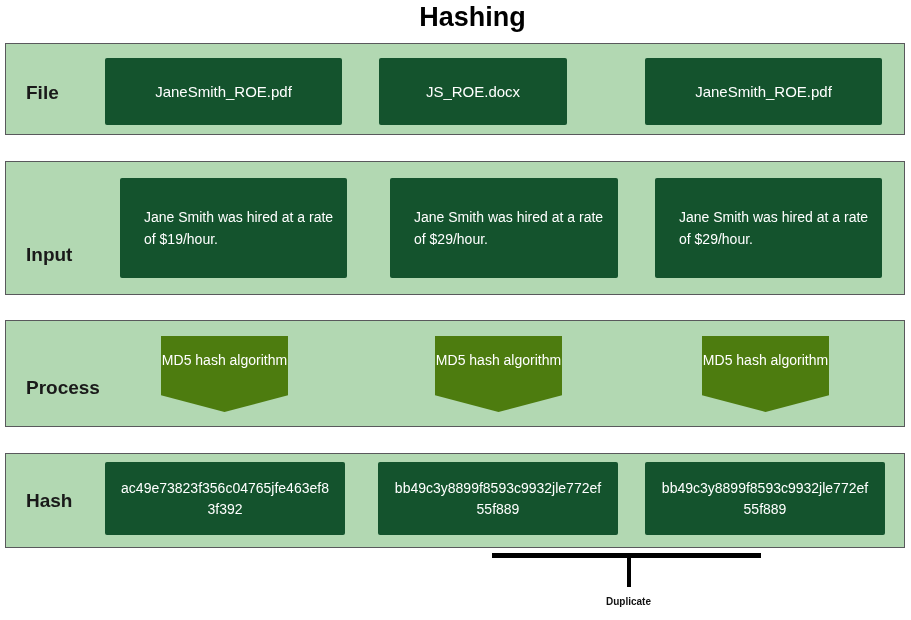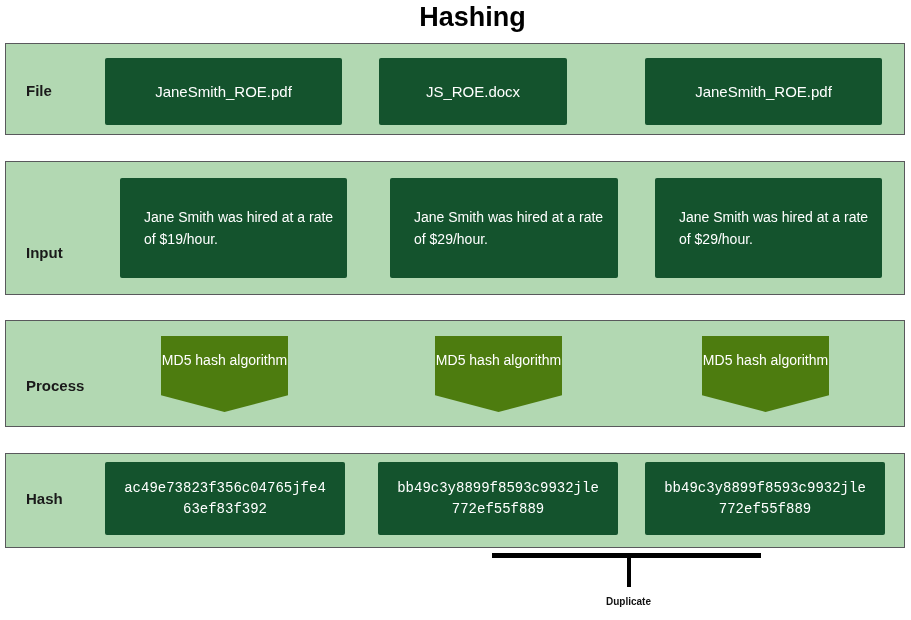--- a/index.html
+++ b/index.html
@@ -40,21 +40,21 @@
     border: 1.5px solid #59595c;
   }
   #row-file    { top: 43px;  height: 92px;  }
   #row-input   { top: 161px; height: 134px; }
   #row-process { top: 320px; height: 107px; }
   #row-hash    { top: 453px; height: 95px;  }
 
   .row-label {
     position: absolute;
     left: 26px;
-    font-size: 15px;
+    font-size: 19px;
     font-weight: bold;
     color: #1a1a1a;
     white-space: nowrap;
   }
 
   
   .card {
     position: absolute;
     box-sizing: border-box;
     background: #14532d;
@@ -118,21 +118,21 @@
     justify-content: center;
     text-align: center;
     font-size: 14px;
     line-height: 21px;
     padding: 0 16px;
   }
   #hash-card-0 { left: 105px; width: 240px; }
   #hash-card-1 { left: 378px; width: 240px; }
   #hash-card-2 { left: 645px; width: 240px; }
 
-  .hash-text { width: 100%; word-break: break-all; font-family: Liberation Mono, monospace; }
+  .hash-text { width: 100%; word-break: break-all; }
 
   
   #duplicate-bracket-bar {
     position: absolute;
     left: 492px;
     top: 553px;
     width: 269px;
     height: 5px;
     background: #000000;
   }

